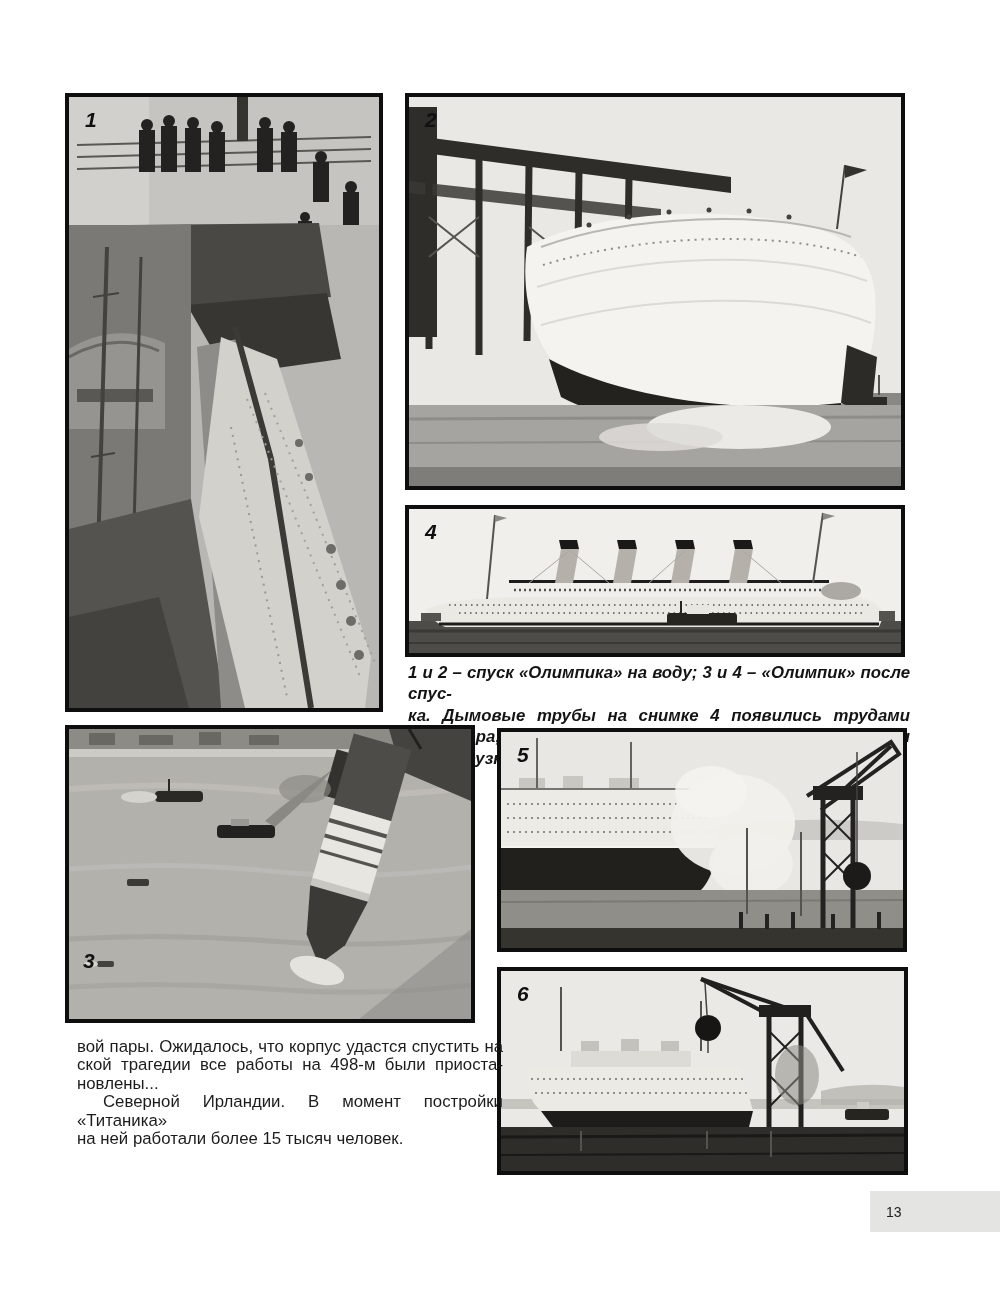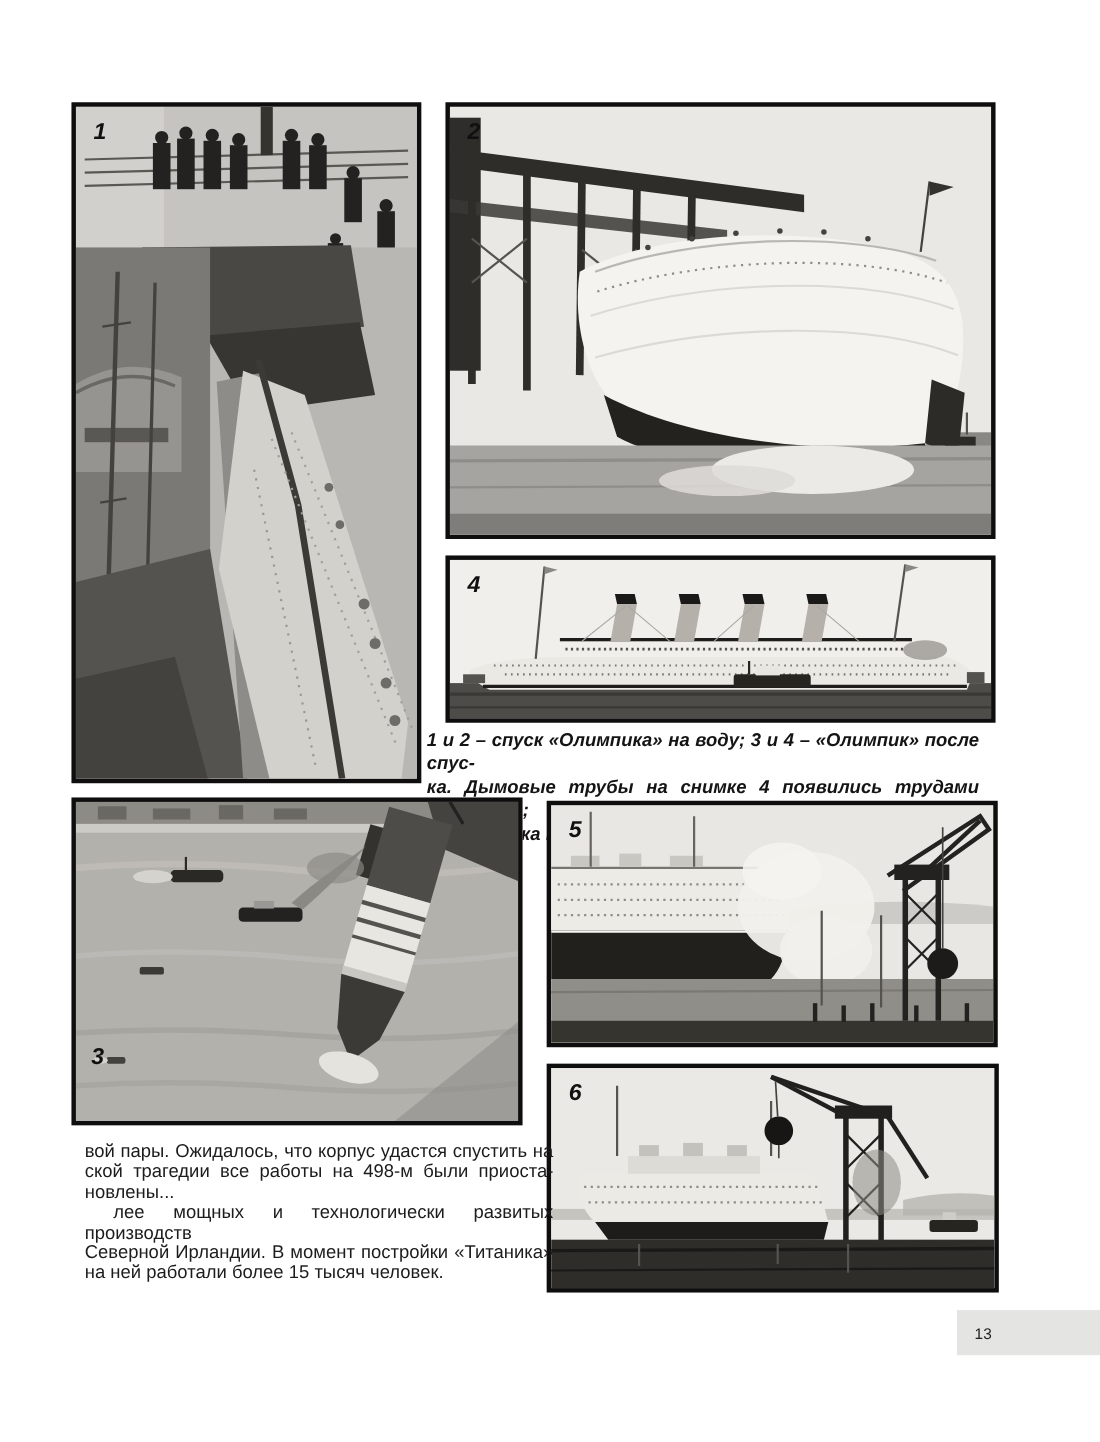--- a/index.html
+++ b/index.html
@@ -11,21 +11,21 @@
     position:absolute;border:4px solid #0e0e0e;box-sizing:border-box;
     background:#cfcdc9;overflow:hidden;
   }
   .photo svg{display:block;width:100%;height:100%;}
   .photo-num{
     position:absolute;font-weight:bold;font-style:italic;font-size:21px;
     color:#101010;line-height:1;z-index:3;
   }
   .num-tl{top:12px;left:16px;}
   .caption{
-    position:absolute;left:388px;top:662px;width:502px;
+    position:absolute;left:408px;top:662px;width:502px;
     font-weight:bold;font-style:italic;font-size:16.8px;line-height:21.4px;
     color:#141414;
   }
   .caption > div{text-align:justify;text-align-last:justify;}
   .caption > div:last-child{text-align-last:left;}
   .bodytext{
     position:absolute;left:77px;top:1038px;width:426px;
     font-size:16.8px;line-height:18.4px;color:#1c1c1c;
   }
   .bodytext .para > div{text-align:justify;text-align-last:justify;}
@@ -348,21 +348,20 @@
     <span class="photo-num num-tl">6</span>
   </div>
 
   <div class="bodytext">
     <div class="para" id="para1">
         <div>вой пары. Ожидалось, что корпус удастся спустить на</div>
         <div>ской трагедии все работы на 498-м были приоста-</div>
         <div>новлены...</div>
       </div>
     <div class="para" id="para2">
-        <div>лее мощных и технологически развитых производств</div>
         <div>Северной Ирландии. В момент постройки «Титаника»</div>
         <div>на ней работали более 15 тысяч человек.</div>
       </div>
   </div>
 
   <div class="pagenum-box">
     <span>13</span>
   </div>
 
 </div>

